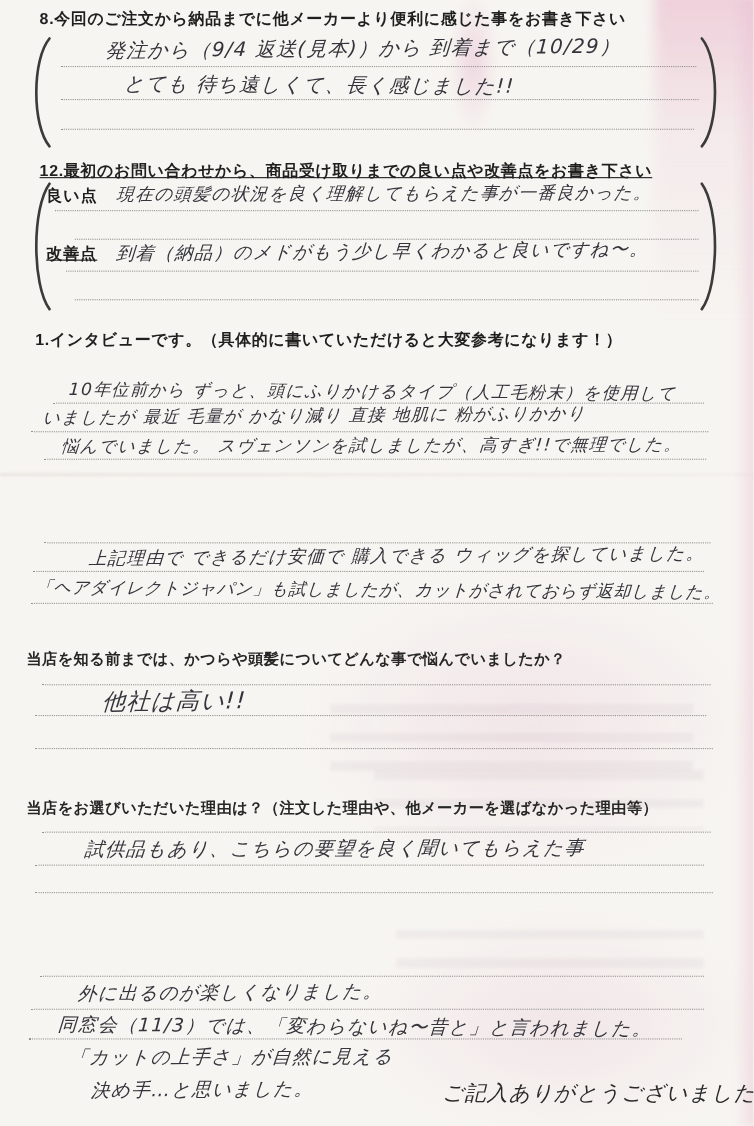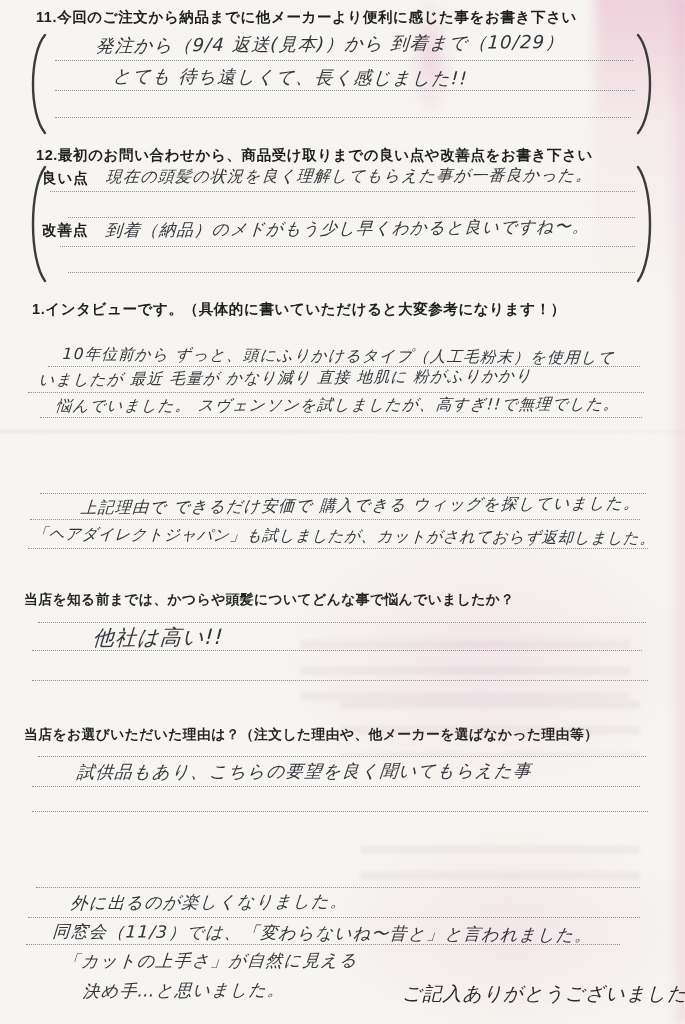--- a/index.html
+++ b/index.html
@@ -93,59 +93,59 @@
   <div class="artifact pink-tr"></div>
   <div class="artifact pink-edge"></div>
   <div class="artifact pink-spot-top"></div>
   <div class="artifact pink-wash-mid"></div>
   <div class="artifact pink-wash-bottom"></div>
   <div class="artifact crease"></div>
   <div class="artifact ghost-text" style="left:300px;top:640px;width:330px;height:70px;"></div>
   <div class="artifact ghost-text" style="left:340px;top:700px;width:300px;height:55px;"></div>
   <div class="artifact ghost-text" style="left:360px;top:845px;width:280px;height:40px;"></div>
 
-  <div class="q-title" style="left:36px;top:8px;">11.今回のご注文から納品までに他メーカーより便利に感じた事をお書き下さい</div>
+  <div class="q-title" style="left:36px;top:8px;">8.今回のご注文から納品までに他メーカーより便利に感じた事をお書き下さい</div>
 
   <div class="paren" style="left:23px;top:32px;">
     <svg width="26" height="104" viewBox="0 0 26 104">
         <path d="M22,3 C6,22 6,82 22,101" stroke="#3b3b3b" stroke-width="2.4" fill="none" stroke-linecap="round"></path>
       </svg>
   </div>
   <div class="paren" style="left:634px;top:32px;">
     <svg width="26" height="104" viewBox="0 0 26 104">
         <path d="M4,3 C20,22 20,82 4,101" stroke="#3b3b3b" stroke-width="2.4" fill="none" stroke-linecap="round"></path>
       </svg>
   </div>
 
   <div class="dotline" style="left:55px;top:60px;width:578px;"></div>
   <div class="dotline" style="left:55px;top:90px;width:580px;"></div>
   <div class="dotline" style="left:55px;top:117px;width:576px;"></div>
 
   <div class="hw tilt-a" style="left:95px;top:34px;font-size:18px;">発注から（9/4 返送(見本)）から 到着まで（10/29）</div>
   <div class="hw tilt-b" style="left:112px;top:64px;font-size:18px;">とても 待ち遠しくて、長く感じました!!</div>
 
-  <div class="q-title" style="left:36px;top:146px;">12.最初のお問い合わせから、商品受け取りまでの良い点や改善点をお書き下さい</div>
+  <div class="q-title" style="left:36px;top:146px;text-decoration:underline;">12.最初のお問い合わせから、商品受け取りまでの良い点や改善点をお書き下さい</div>
 
   <div class="paren" style="left:23px;top:164px;">
     <svg width="26" height="120" viewBox="0 0 26 120">
         <path d="M22,3 C6,25 6,95 22,117" stroke="#3b3b3b" stroke-width="2.4" fill="none" stroke-linecap="round"></path>
       </svg>
   </div>
   <div class="paren" style="left:634px;top:164px;">
     <svg width="26" height="120" viewBox="0 0 26 120">
         <path d="M4,3 C20,25 20,95 4,117" stroke="#3b3b3b" stroke-width="2.4" fill="none" stroke-linecap="round"></path>
       </svg>
   </div>
 
   <div class="inline-label" style="left:42px;top:169px;">良い点</div>
   <div class="hw tilt-c" style="left:105px;top:167px;font-size:16px;">現在の頭髪の状況を良く理解してもらえた事が一番良かった。</div>
   <div class="dotline" style="left:50px;top:191px;width:585px;"></div>
   <div class="dotline" style="left:68px;top:217px;width:567px;"></div>
 
-  <div class="inline-label" style="left:42px;top:221px;">改善点</div>
+  <div class="inline-label" style="left:42px;top:221px;text-decoration:underline;">改善点</div>
   <div class="hw tilt-a" style="left:105px;top:220px;font-size:16.5px;">到着（納品）のメドがもう少し早くわかると良いですね〜。</div>
   <div class="dotline" style="left:60px;top:246px;width:575px;"></div>
   <div class="dotline" style="left:68px;top:272px;width:567px;"></div>
 
   <div class="q-title" style="left:32px;top:300px;">1.インタビューです。（具体的に書いていただけると大変参考になります！）</div>
 
   <div class="hw tilt-b" style="left:62px;top:344px;font-size:15.5px;">10年位前から ずっと、頭にふりかけるタイプ（人工毛粉末）を使用して</div>
   <div class="dotline" style="left:48px;top:366px;width:592px;"></div>
   <div class="hw tilt-a" style="left:38px;top:370px;font-size:15.5px;">いましたが 最近 毛量が かなり減り 直接 地肌に 粉がふりかかり</div>
   <div class="dotline" style="left:28px;top:392px;width:616px;"></div>

